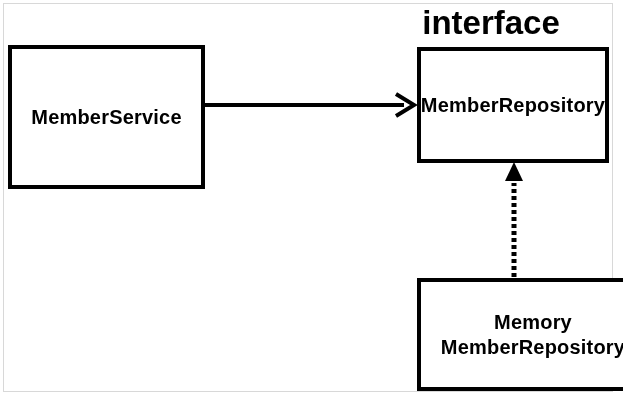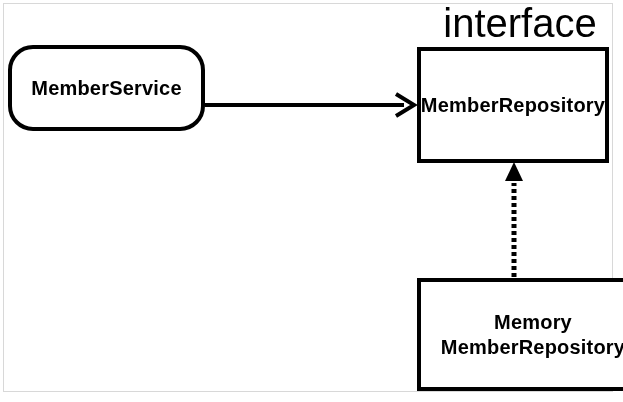--- a/index.html
+++ b/index.html
@@ -38,45 +38,44 @@
     font-weight: 700;
     font-size: 20px;
     line-height: 25px;
     color: #000000;
     letter-spacing: 0.2px;
   }
   .node-member-service {
     left: 8px;
     top: 45px;
     width: 197px;
-    height: 86px;
-    border-radius: 25px;
+    height: 144px;
   }
   .node-member-repository {
     left: 417px;
     top: 47px;
     width: 192px;
     height: 116px;
   }
   .node-memory-member-repository {
     left: 417px;
     top: 278px;
     width: 232px;
     height: 113px;
   }
   .stereotype {
     position: absolute;
-    left: 424px;
+    left: 395px;
     top: 3px;
     width: 192px;
     height: 40px;
     text-align: center;
-    font-size: 40px;
+    font-size: 33px;
     line-height: 40px;
-    font-weight: 400;
+    font-weight: 700;
     color: #000000;
   }
   .edges-layer {
     position: absolute;
     left: 0;
     top: 0;
     width: 623px;
     height: 402px;
     pointer-events: none;
   }

